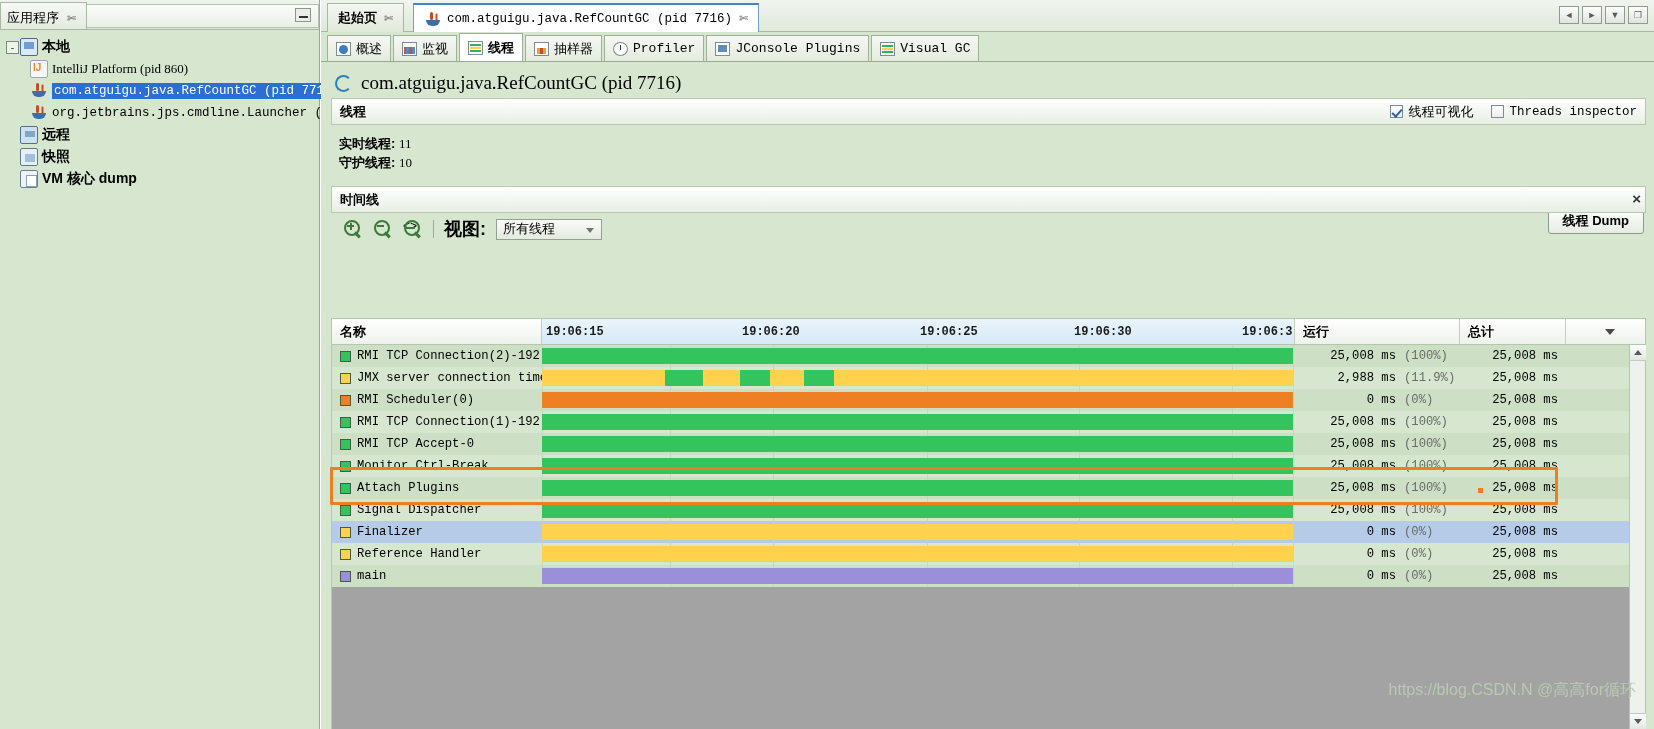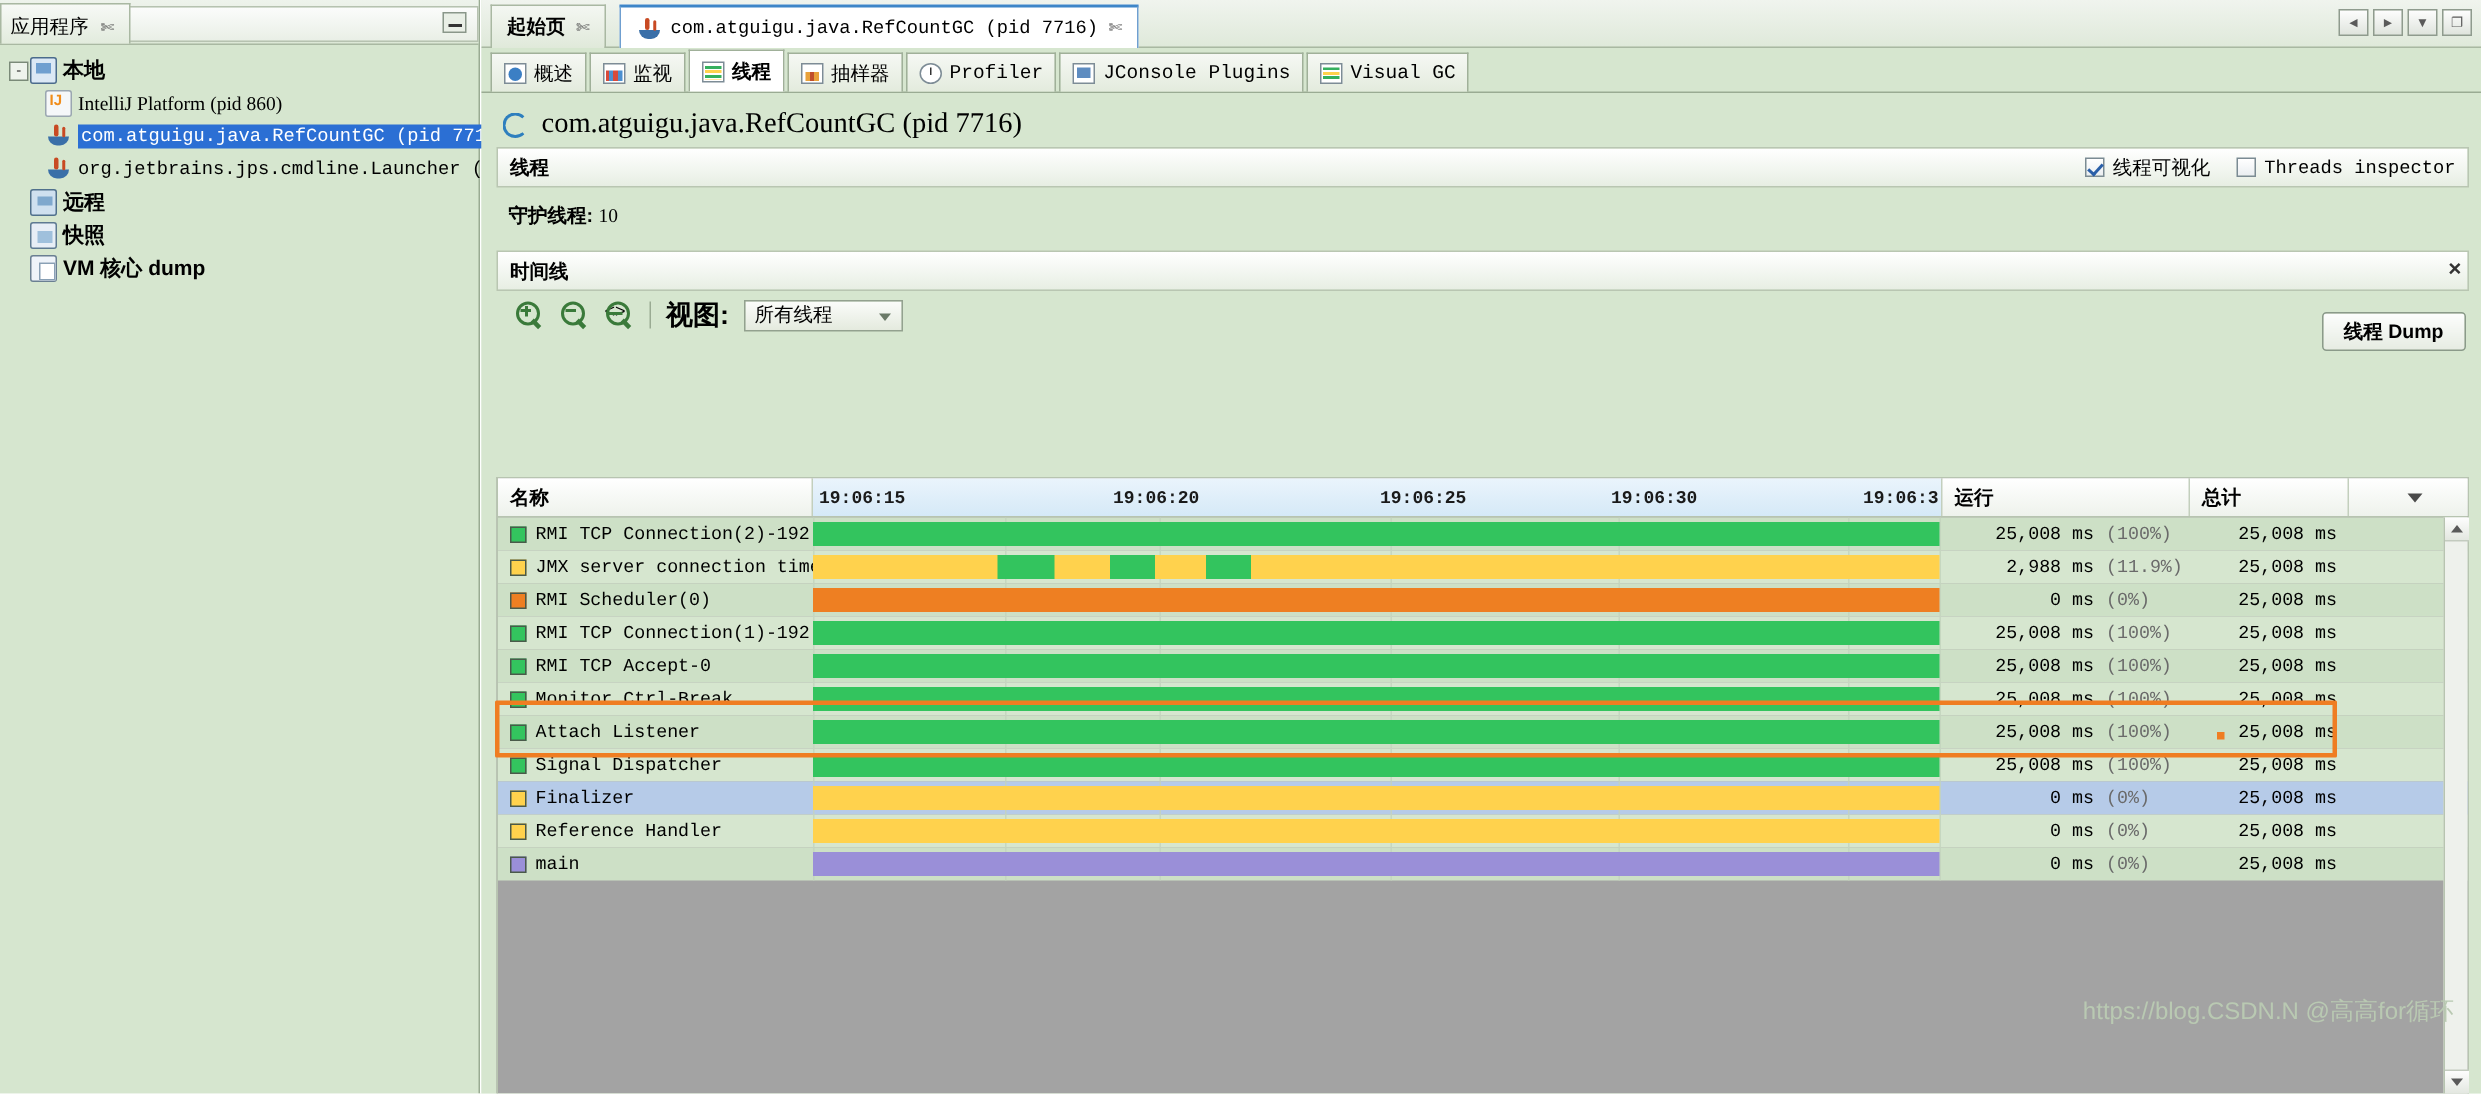--- a/index.html
+++ b/index.html
@@ -234,21 +234,21 @@
   #vscroll .dn2 { position:absolute; bottom:0; border-bottom:none; border-top:1px solid #c3cbbf;}
   #vscroll .dn2 .g{border-left:4px solid transparent;border-right:4px solid transparent;border-top:5px solid #5a5a5a;}
 
   
   #annot {
     position: absolute; border: 3px solid #ef7d22; pointer-events: none; border-radius: 1px;
   }
   #annot-dot { position:absolute; width:5px;height:5px;background:#ef7d22; }
 
   #watermark {
-    position:absolute; right: 18px; bottom: 44px;
+    position:absolute; right: 18px; bottom: 28px;
     font-size: 16px; color: #b9c9b2; white-space: nowrap;
     font-family: "Liberation Sans","DejaVu Sans",sans-serif;
     margin-top: 12px;
   }
 </style>
 </head>
 <body>
 
 <div id="app">
 
@@ -363,20 +363,24 @@
             <span class="cblabel">线程可视化</span>
           </span>
           <span class="cbrow">
             <span class="cbox"></span>
             <span class="cblabel mono">Threads inspector</span>
           </span>
         </span>
       </div>
 
       <div id="stats">
+        <div>
+          <span>实时线程:</span>
+          <span class="num">11</span>
+        </div>
         <div>
           <span>守护线程:</span>
           <span class="num">10</span>
         </div>
       </div>
 
       <div id="dump-btn">
         <span>线程 Dump</span>
       </div>
 
@@ -550,21 +554,21 @@
               <div class="cell-run">
                 <span>25,008 ms</span>
                 <span class="pct">(100%)</span>
               </div>
               <div class="cell-total">25,008 ms</div>
               <div class="cell-pad"></div>
             </div>
             <div class="trow odd">
               <div class="cell-name">
                 <span class="tcb" style="background: rgb(51, 196, 94);"></span>
-                <span class="tname">Attach Listener</span>
+                <span class="tname">Attach Plugins</span>
               </div>
               <div class="cell-tl">
                 <span class="gridv" style="left: 0px;"></span>
                 <span class="gridv" style="left: 128px;"></span>
                 <span class="gridv" style="left: 231px;"></span>
                 <span class="gridv" style="left: 385px;"></span>
                 <span class="gridv" style="left: 537px;"></span>
                 <span class="gridv" style="left: 690px;"></span>
                 <span class="gridv" style="left: 751px;"></span>
                 <span class="bar" style="left: 0px; width: 751px; background: rgb(51, 196, 94);"></span>

